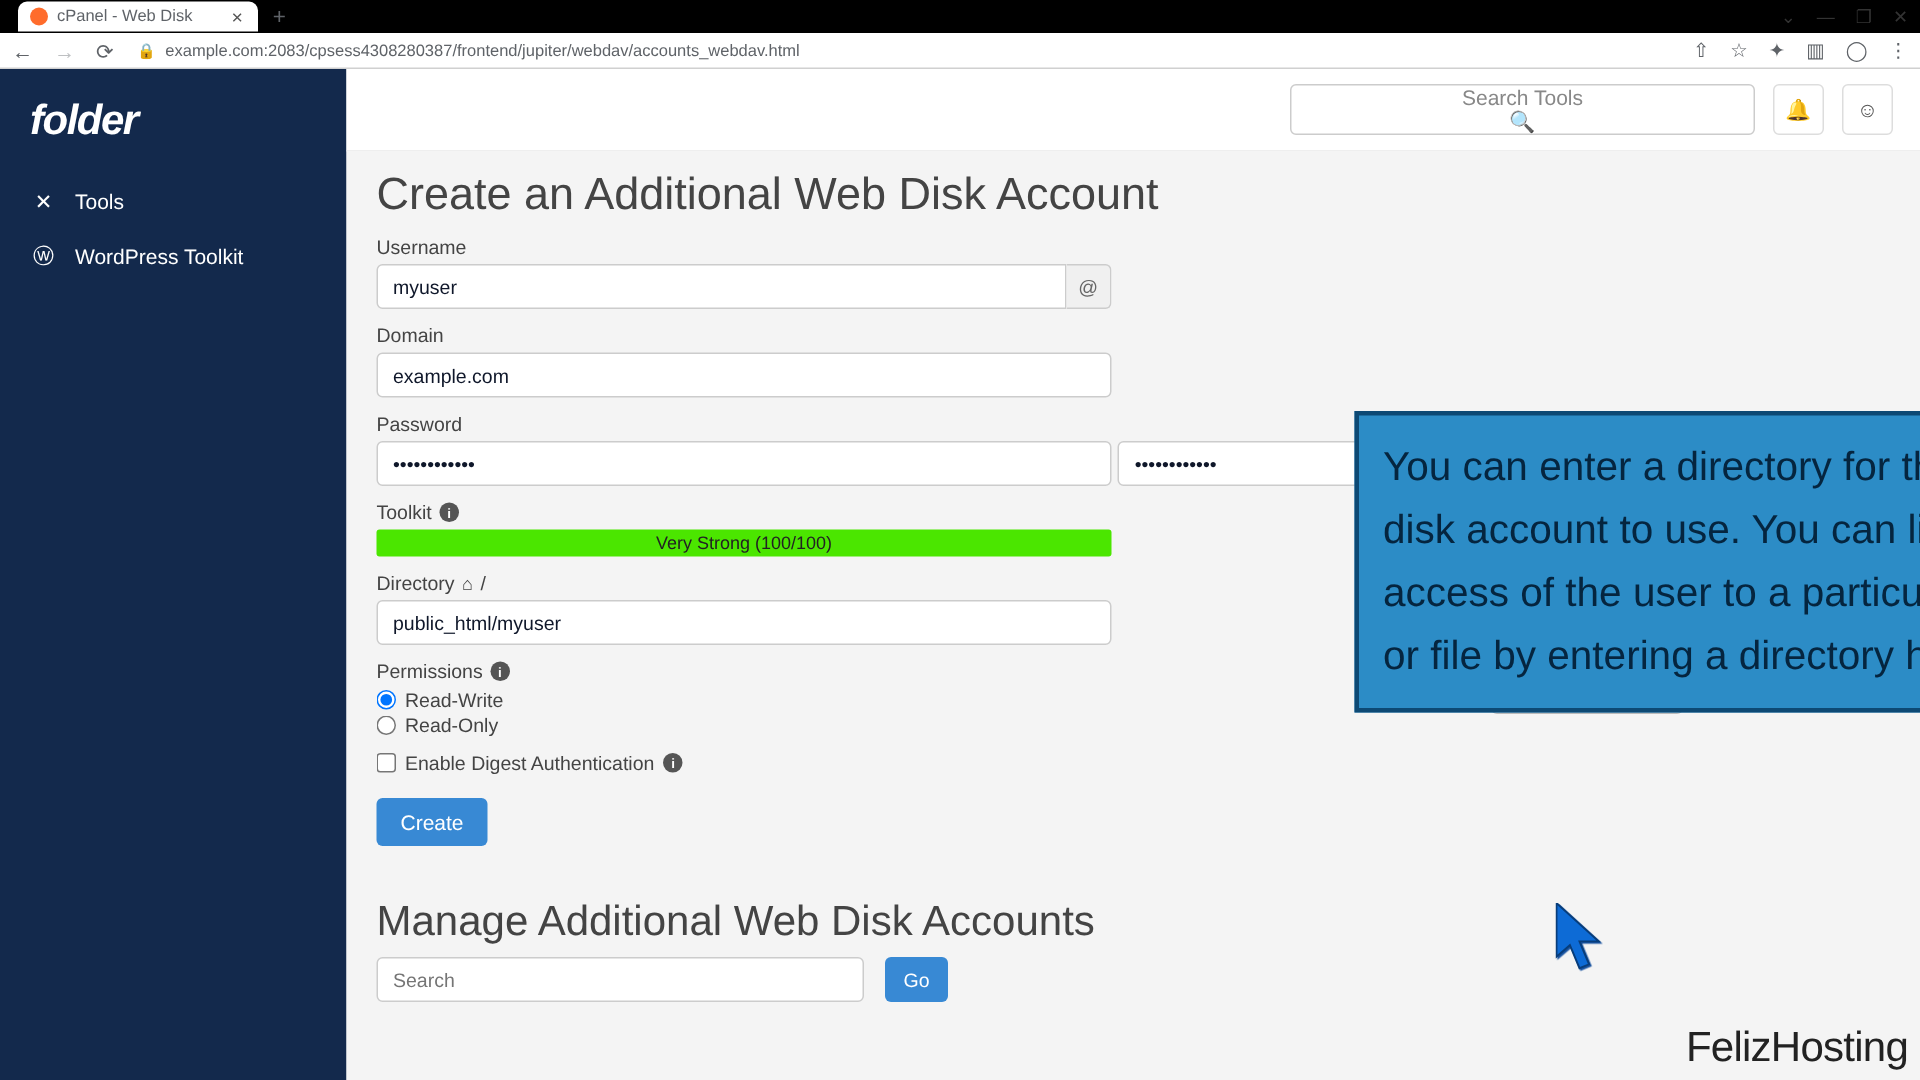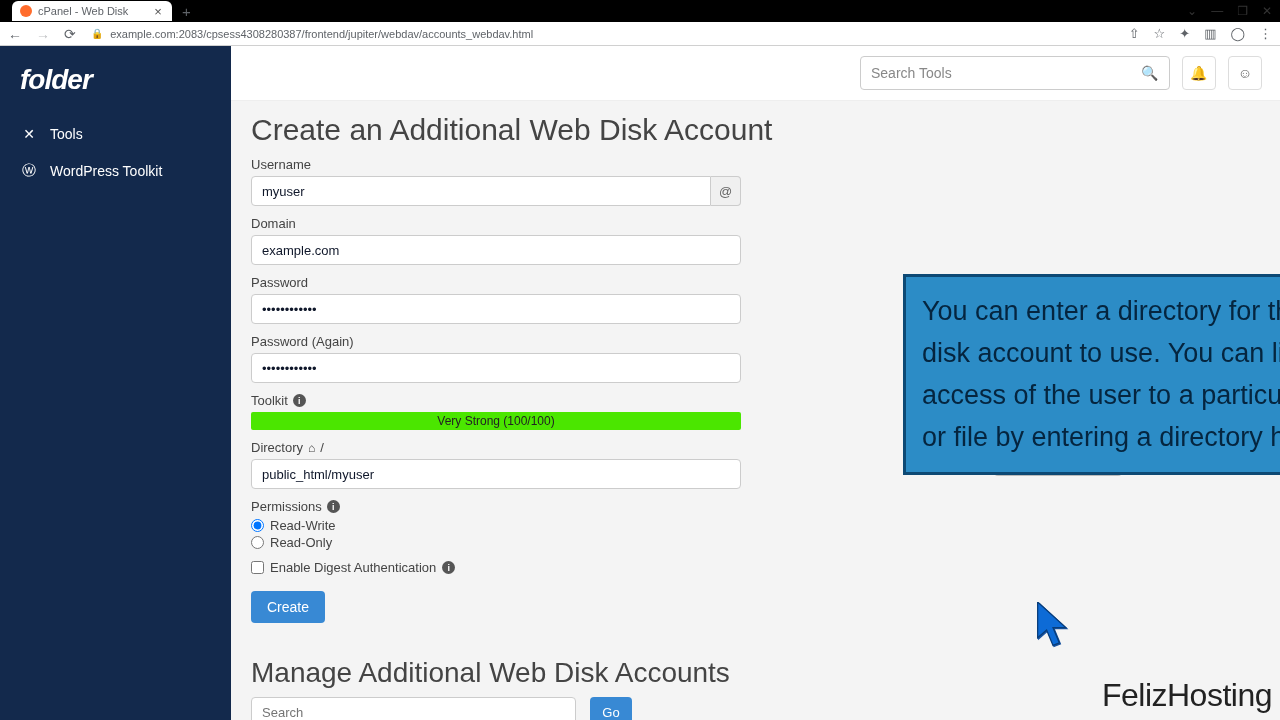--- a/index.html
+++ b/index.html
@@ -20,21 +20,21 @@
 
 
 .app { display:flex; height: calc(720px - 46px); }
 .sidebar { width:231px; background:#13294c; color:#fff; padding-top:18px; }
 .logo { font-size:28px; font-style:italic; font-weight:800; padding:0 20px 20px; letter-spacing:-1px; }
 .nav-item { display:flex; align-items:center; gap:12px; padding:10px 20px; font-size:14px; cursor:pointer;}
 .nav-item .nico { width:18px; text-align:center; }
 
 .content { flex:1; background:#f4f4f4; overflow:hidden; position:relative;}
 .topbar { height:55px; background:#fff; display:flex; align-items:center; justify-content:flex-end; padding:0 18px; gap:12px; border-bottom:1px solid #eee;}
-.search-box { width:310px; height:34px; border:1px solid #ccc; border-radius:4px; display:flex; align-items:center; padding:0 10px; font-size:14px; color:#888; justify-content:space-between; background:#fff;}
+.search-box { width:310px; height:34px; border:1px solid #ccc; border-radius:4px; display:flex; align-items:center; padding:0 10px; font-size:14px; color:#888; justify-content:space-between; background:#fff;flex-direction:column;}
 .icon-btn { width:34px; height:34px; border:1px solid #ddd; border-radius:4px; display:flex; align-items:center; justify-content:center; color:#555; font-size:14px; background:#fff; cursor:pointer;}
 
 .main { padding: 12px 20px 0 20px; }
 h1.page-title { font-size:30px; font-weight:400; color:#444; margin-bottom:10px;}
 .label { font-size:13px; color:#444; margin:10px 0 4px; display:flex; align-items:center; gap:5px;}
 .form-row { display:flex; gap:0; width:490px; }
 .input { height:30px; border:1px solid #ccc; border-radius:4px; background:#fff; font-size:13px; color:#0f172a; padding:0 10px; }
 .input.full { width:490px; }
 .input.usern { width:460px; border-top-right-radius:0; border-bottom-right-radius:0;}
 .addon { width:30px; height:30px; border:1px solid #ccc; border-left:none; background:#f0f0f0; border-radius:0 4px 4px 0; display:flex; align-items:center; justify-content:center; font-size:13px; color:#666;}
@@ -49,21 +49,21 @@
 .search-input { width:325px; height:30px;}
 .btn-go { background:#3889d4; color:#fff; border:none; width:42px; height:30px; font-size:13px; border-radius:4px; cursor:pointer;}
 
 
 .help-overlay { position:absolute; left:672px; top:228px; width:530px; background:#2c8cc6; border:3px solid #0d4974; padding:14px 16px; color:#05253f; font-family: Georgia, 'Times New Roman', serif; font-size:27px; line-height:1.55; z-index:30;}
 .help-shadow { position:absolute; left:763px; top:418px; width:128px; height:12px; border:1px solid #bbb; border-top:none; background:#fff; z-index:25; border-radius:0 0 4px 4px;}
 
 .cursor-arrow { position:absolute; left:806px; top:556px; z-index:40;}
 .cursor-arrow svg { width:32px; height:46px; filter:drop-shadow(1px 1px 0 #1853a0);}
 
-.watermark { position:absolute; right:8px; bottom:6px; font-size:32px; font-weight:500; color:#222; letter-spacing:-0.5px; font-family: 'Segoe UI', Arial, sans-serif;}
+.watermark { position:absolute; right:8px; bottom:6px; font-size:28px; font-weight:500; color:#222; letter-spacing:-0.5px; font-family: 'Segoe UI', Arial, sans-serif;}
 .watermark .wi { display:inline-block; }
 </style>
 </head>
 <body>
 
 <div class="window-controls">
   <span>⌄</span>
   <span>—</span>
   <span>❐</span>
   <span>✕</span>
@@ -133,21 +133,20 @@
         <input class="input usern" value="myuser" style="">
         <div class="addon">@</div>
       </div>
 
       <div class="label">Domain</div>
       <input class="input full" value="example.com" style="">
 
       <div class="label">Password</div>
       <input class="input full" value="••••••••••••" style="">
 
-      <div class="label">Password (Again)</div>
       <input class="input full" value="••••••••••••" style="">
 
       <div class="label">
         <span>Toolkit</span>
         <span class="info-ico">i</span>
       </div>
       <div class="strength-bar">Very Strong (100/100)</div>
 
       <div class="label">
         <span>Directory</span>

